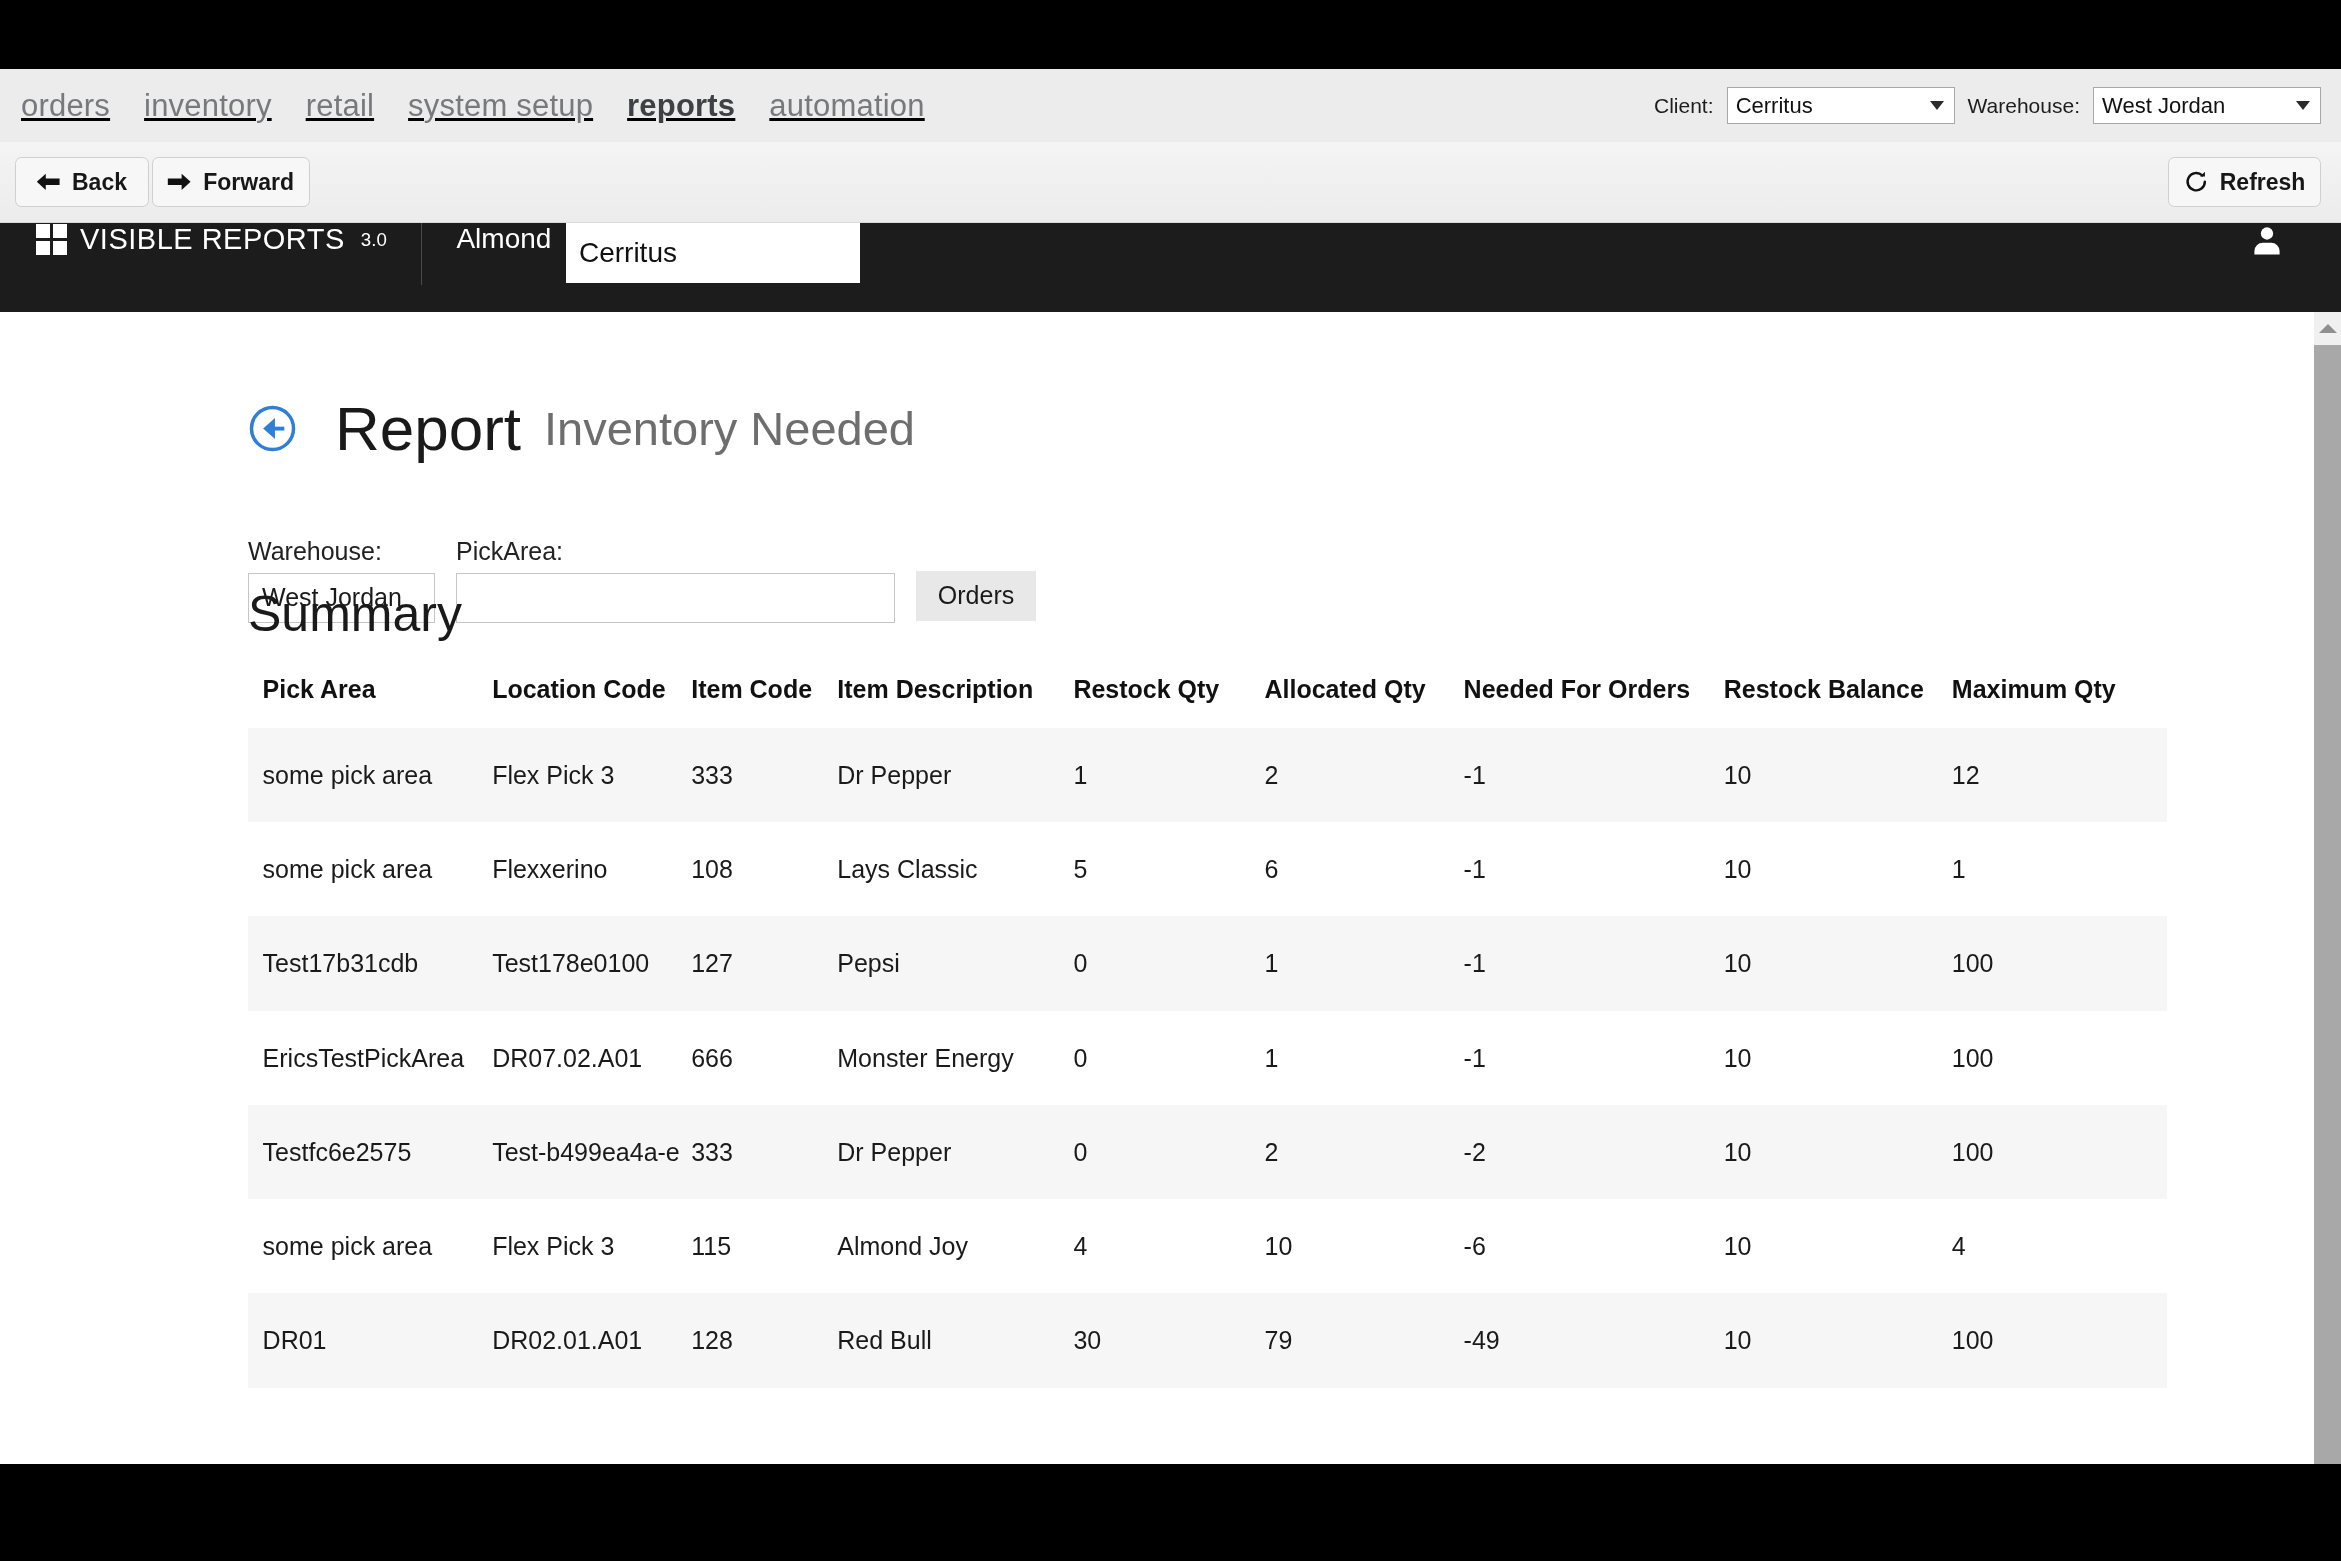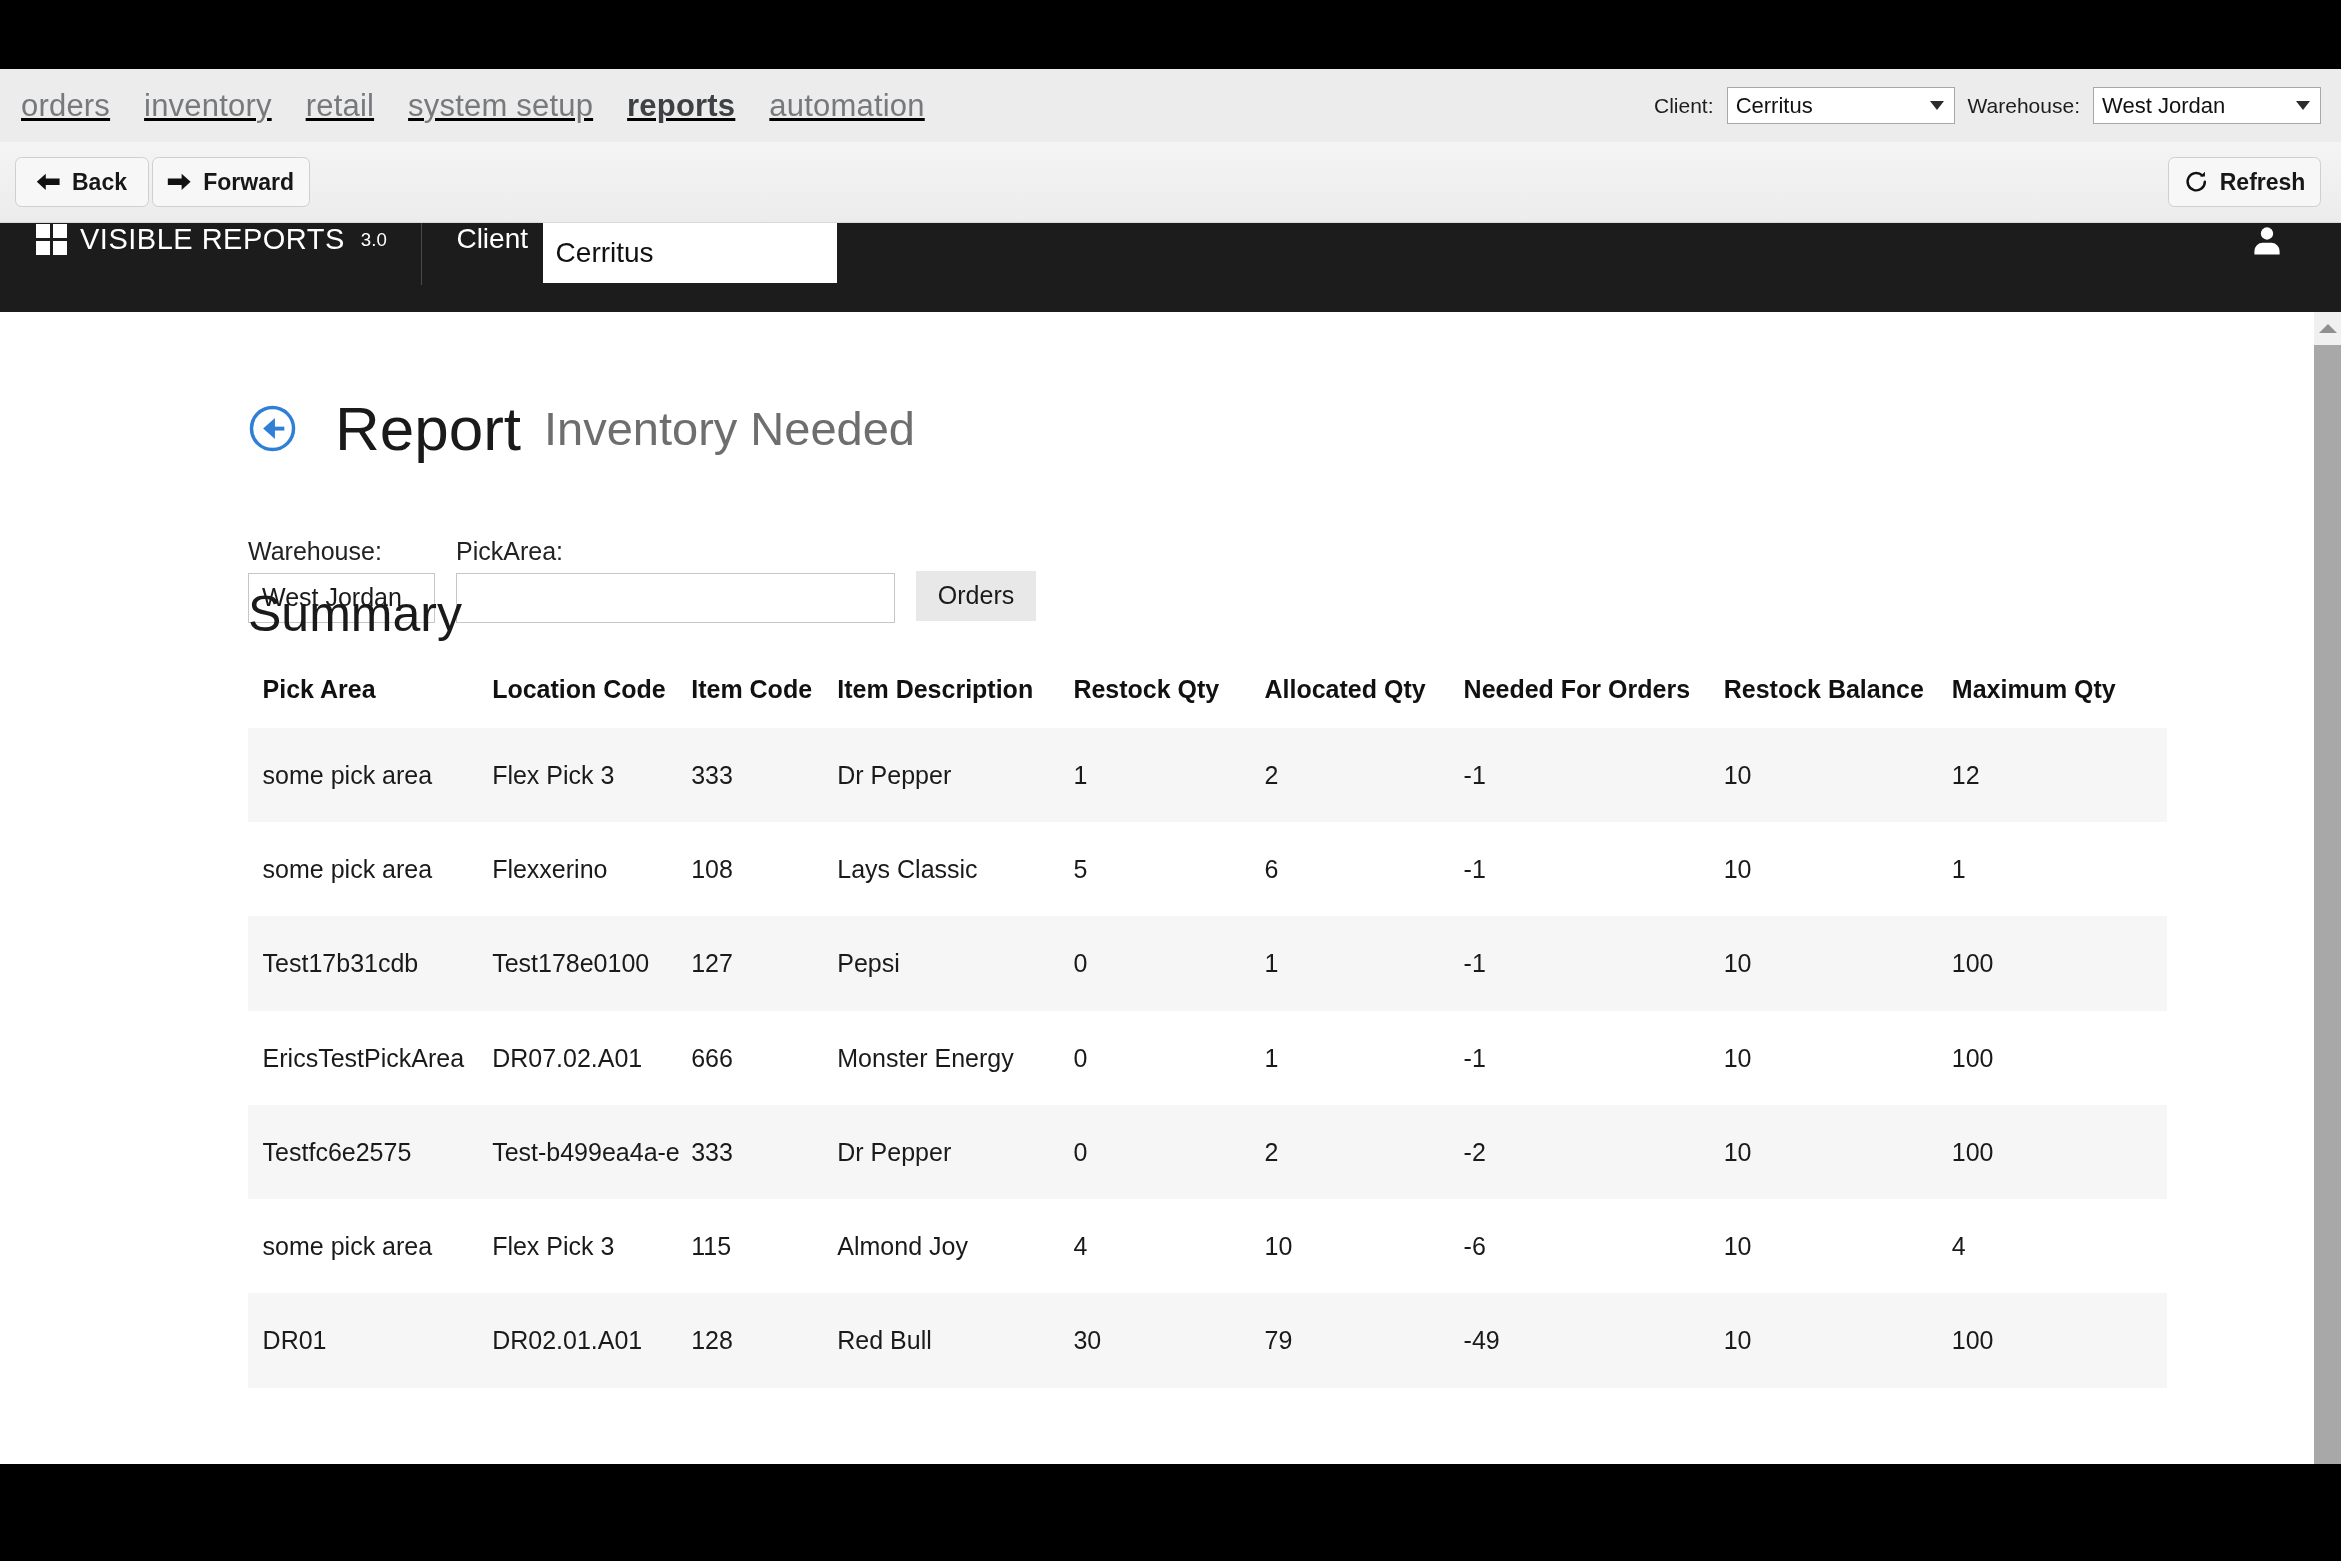--- a/index.html
+++ b/index.html
@@ -404,21 +404,21 @@
       <span class="brand-logo">
         <i></i>
           <i></i>
           <i></i>
           <i></i>
       </span>
       <span class="brand-name">VISIBLE REPORTS</span>
       <span class="brand-version">3.0</span>
     </div>
     <div class="brand-divider"></div>
-    <span class="client-label">Client</span>
+    <span class="client-label">Almond</span>
     <input class="client-input" value="Cerritus" style="">
     <span class="user-icon">
       <svg width="36" height="36" viewBox="0 0 24 24">
         <circle cx="12" cy="7" r="4.1" fill="#ffffff"></circle>
         <path d="M3.6 21 v-2.2 a5.6 5.6 0 0 1 5.6 -5.6 h5.6 a5.6 5.6 0 0 1 5.6 5.6 V21 Z" fill="#ffffff"></path>
       </svg>
     </span>
   </div>
 
   <div class="content">

